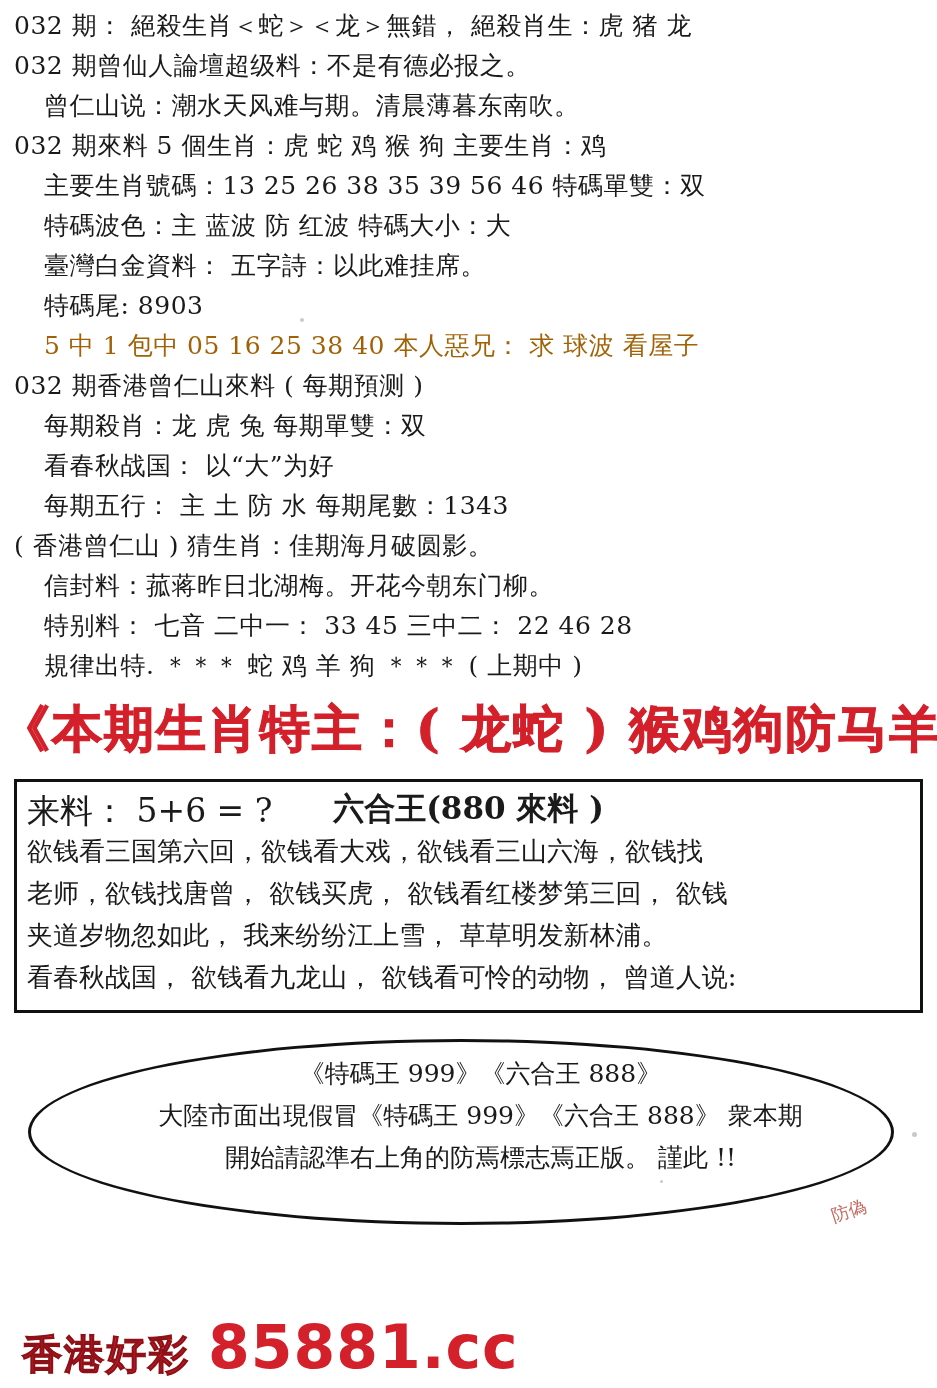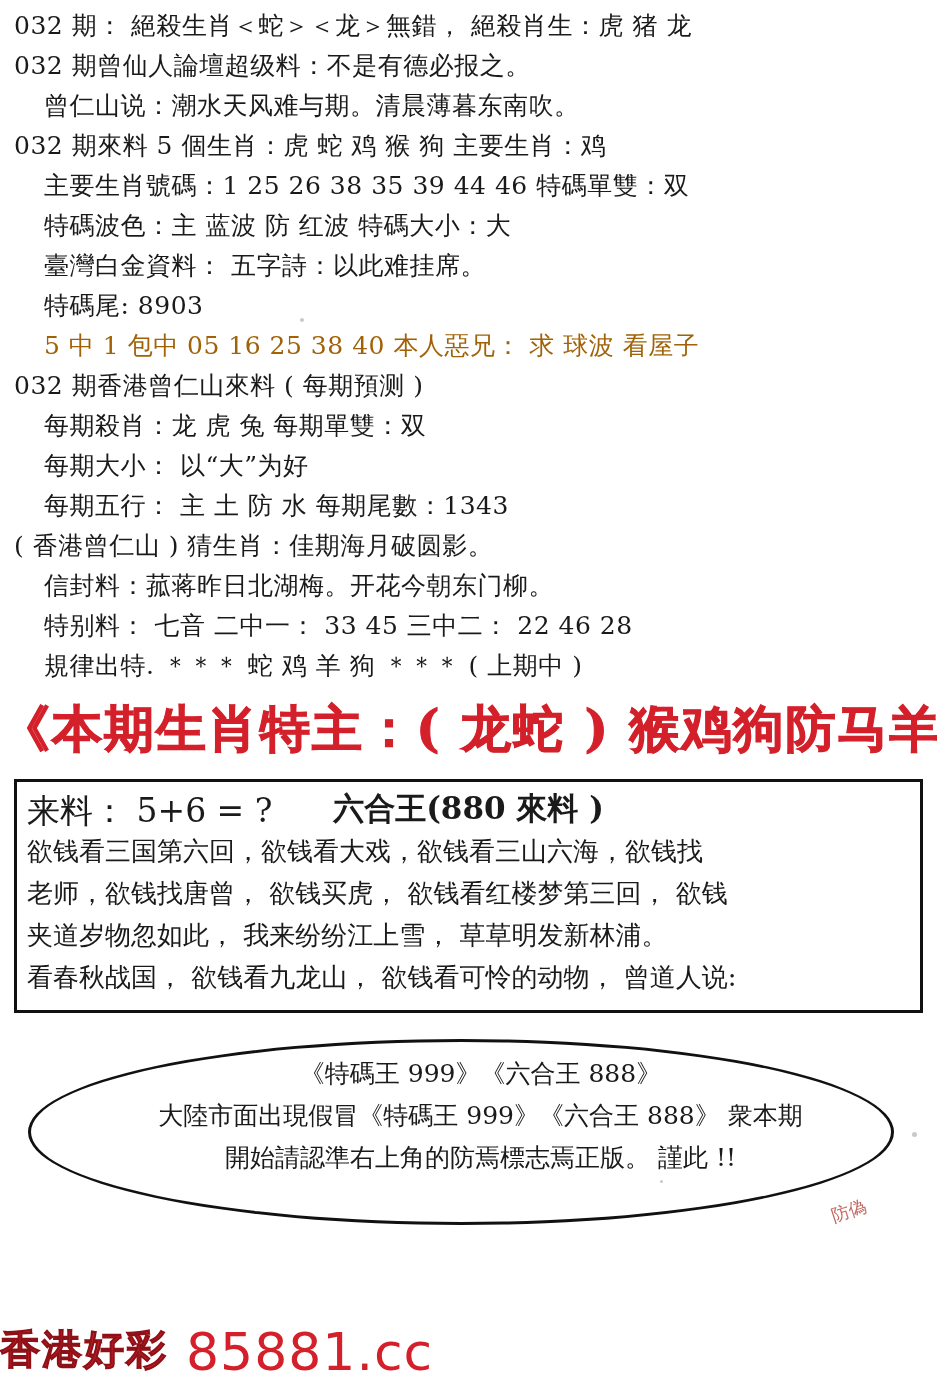--- a/index.html
+++ b/index.html
@@ -77,54 +77,55 @@
   .stamp{
     position:absolute;right:70px;bottom:6px;
     color:#b03a2e;font-size:18px;
     transform:rotate(-18deg);
     opacity:.75;
   }
 
   
   .footer{
     position:absolute;left:0;bottom:6px;width:937px;
-    display:flex;align-items:flex-start;gap:18px;
+    display:flex;align-items:flex-end;gap:18px;
+    padding-left:22px;
     box-sizing:border-box;
   }
   .footer-cn{
     color:#d3202a;font-size:40px;font-weight:bold;
     -webkit-text-stroke:1px #8e1118;
     letter-spacing:2px;
   }
   .footer-url{
-    color:#d3202a;font-size:52px;font-weight:normal;
+    color:#d3202a;font-size:60px;font-weight:bold;
     font-family:"DejaVu Sans","Liberation Sans",sans-serif;
     letter-spacing:1px;
   }
 
   .speck{position:absolute;background:#c9c9c9;border-radius:50%;}
 </style>
 </head>
 <body>
 
 <div class="page">
 
   <div class="lines">
     <div class="line">032 期： 絕殺生肖＜蛇＞＜龙＞無錯， 絕殺肖生：虎 猪 龙</div>
     <div class="line">032 期曾仙人論壇超级料：不是有德必报之。</div>
     <div class="line ind1">曾仁山说：潮水天风难与期。清晨薄暮东南吹。</div>
     <div class="line">032 期來料 5 個生肖：虎 蛇 鸡 猴 狗         主要生肖：鸡</div>
-    <div class="line ind1">主要生肖號碼：1 25 26 38 35 39 44 46 特碼單雙：双</div>
+    <div class="line ind1">主要生肖號碼：13 25 26 38 35 39 56 46 特碼單雙：双</div>
     <div class="line ind1">特碼波色：主 蓝波  防 红波 特碼大小：大</div>
     <div class="line ind1">臺灣白金資料： 五字詩：以此难挂席。</div>
     <div class="line ind1">特碼尾: 8903</div>
     <div class="line ind1 faint">5 中 1 包中  05 16 25 38 40   本人惡兄： 求 球波 看屋子</div>
     <div class="line">032 期香港曾仁山來料 ( 每期預测 )</div>
     <div class="line ind1">每期殺肖：龙 虎 兔  每期單雙：双</div>
-    <div class="line ind1">每期大小： 以“大”为好</div>
+    <div class="line ind1">看春秋战国： 以“大”为好</div>
     <div class="line ind1">每期五行： 主 土  防 水 每期尾數：1343</div>
     <div class="line">( 香港曾仁山 ) 猜生肖：佳期海月破圆影。</div>
     <div class="line ind1">信封料：菰蒋昨日北湖梅。开花今朝东门柳。</div>
     <div class="line ind1">特别料： 七音   二中一： 33 45    三中二： 22 46 28</div>
     <div class="line ind1">規律出特.  ＊＊＊ 蛇 鸡 羊 狗  ＊＊＊ ( 上期中 )</div>
   </div>
 
   <div class="headline">《本期生肖特主：( 龙蛇 ) 猴鸡狗防马羊兔》</div>
 
   <div class="box">

